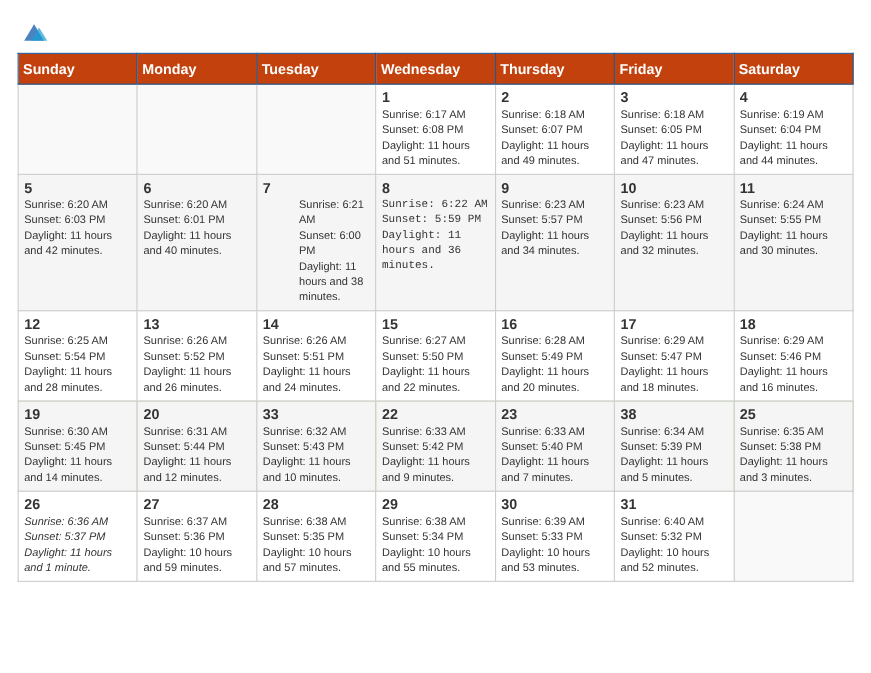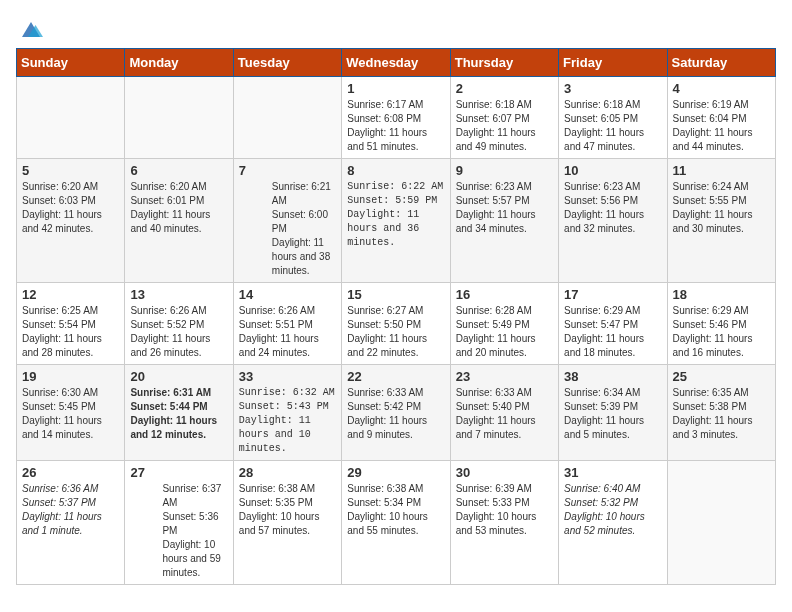--- a/index.html
+++ b/index.html
@@ -233,27 +233,27 @@
       </tr>
       <tr style="background: #84cc16;">
         <td>
           <span class="day-number">19</span>
           <div class="day-info" style="white-space: pre-line;">Sunrise: 6:30 AM
 Sunset: 5:45 PM
 Daylight: 11 hours and 14 minutes.</div>
         </td>
         <td>
           <span class="day-number">20</span>
-          <div class="day-info" style="white-space: pre-line; font-weight: bold;">Sunrise: 6:31 AM
+          <div class="day-info" style="white-space: pre-line;">Sunrise: 6:31 AM
 Sunset: 5:44 PM
 Daylight: 11 hours and 12 minutes.</div>
         </td>
         <td>
           <span class="day-number">33</span>
-          <div class="day-info" style="white-space: pre-line; font-family: Liberation Mono, monospace;">Sunrise: 6:32 AM
+          <div class="day-info" style="white-space: pre-line;">Sunrise: 6:32 AM
 Sunset: 5:43 PM
 Daylight: 11 hours and 10 minutes.</div>
         </td>
         <td>
           <span class="day-number">22</span>
           <div class="day-info" style="white-space: pre-line;">Sunrise: 6:33 AM
 Sunset: 5:42 PM
 Daylight: 11 hours and 9 minutes.</div>
         </td>
         <td>
@@ -277,21 +277,21 @@
       </tr>
       <tr>
         <td>
           <span class="day-number">26</span>
           <div class="day-info" style="white-space: pre-line; font-style: italic;">Sunrise: 6:36 AM
 Sunset: 5:37 PM
 Daylight: 11 hours and 1 minute.</div>
         </td>
         <td>
           <span class="day-number">27</span>
-          <div class="day-info" style="white-space: pre-line; margin-left: 32px;">Sunrise: 6:37 AM
+          <div class="day-info" style="white-space: pre-line;">Sunrise: 6:37 AM
 Sunset: 5:36 PM
 Daylight: 10 hours and 59 minutes.</div>
         </td>
         <td>
           <span class="day-number">28</span>
           <div class="day-info" style="white-space: pre-line;">Sunrise: 6:38 AM
 Sunset: 5:35 PM
 Daylight: 10 hours and 57 minutes.</div>
         </td>
         <td>
@@ -301,20 +301,20 @@
 Daylight: 10 hours and 55 minutes.</div>
         </td>
         <td>
           <span class="day-number">30</span>
           <div class="day-info" style="white-space: pre-line;">Sunrise: 6:39 AM
 Sunset: 5:33 PM
 Daylight: 10 hours and 53 minutes.</div>
         </td>
         <td>
           <span class="day-number">31</span>
-          <div class="day-info" style="white-space: pre-line; font-style: italic;">Sunrise: 6:40 AM
+          <div class="day-info" style="white-space: pre-line;">Sunrise: 6:40 AM
 Sunset: 5:32 PM
 Daylight: 10 hours and 52 minutes.</div>
         </td>
         <td class="empty-cell" style="background: rgb(249, 249, 249);"></td>
       </tr>
     </tbody>
 </table>
 
 </body></html>

